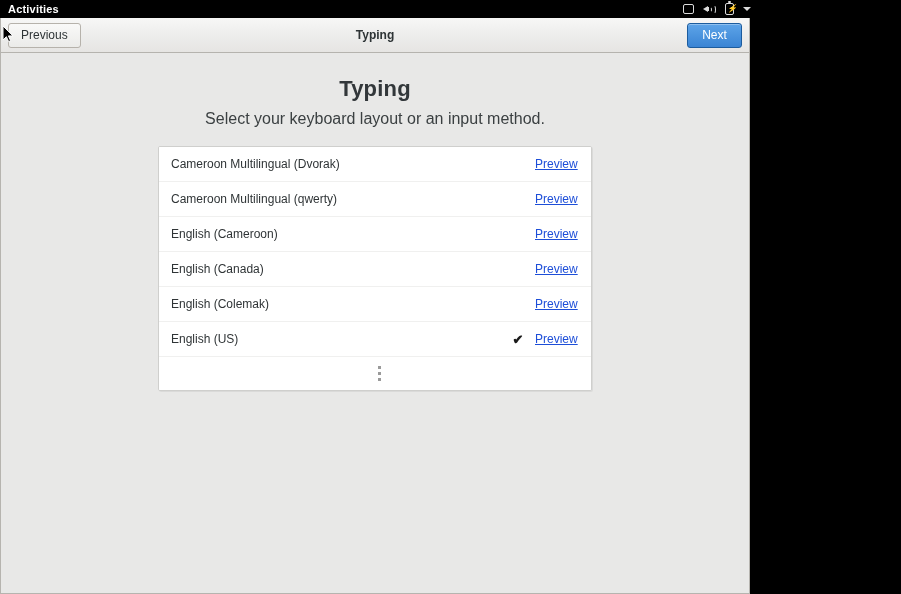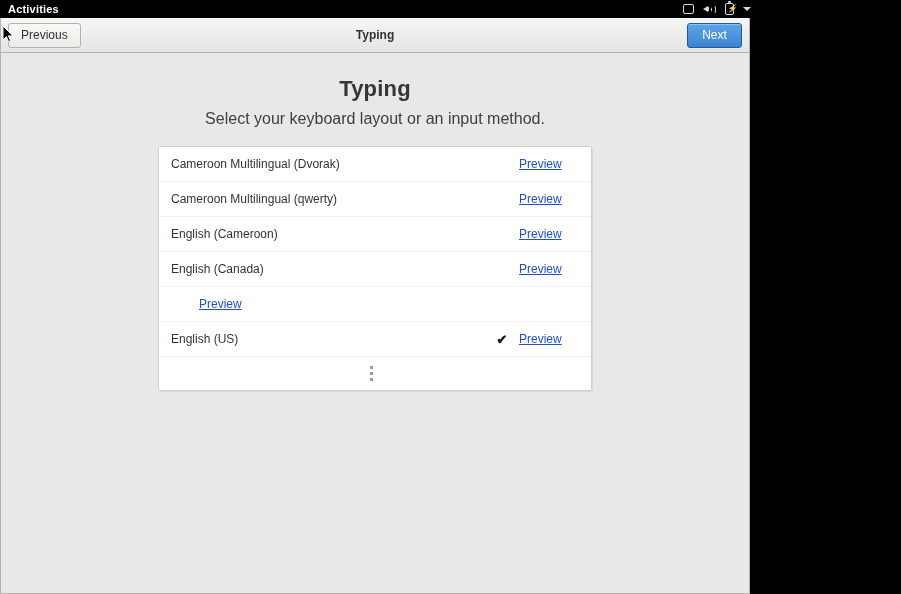--- a/index.html
+++ b/index.html
@@ -150,21 +150,21 @@
     width:434px;
     background:#ffffff;
     border:1px solid #cfcfcd;
     border-radius:2px;
     box-shadow:1px 1px 0 rgba(0,0,0,.06);
     overflow:hidden;
   }
   .row{
     height:35px;
     display:flex; align-items:center;
-    padding:0 20px 0 12px;
+    padding:0 4px 0 12px;
     border-bottom:1px solid #f0f0ef;
     background:#ffffff;
   }
   .row-label{
     font-size:12px; color:#2f3436;
     flex:1;
   }
   .row-check{
     width:22px; text-align:center;
     font-size:13px; color:#1a1a1a; font-weight:bold;
@@ -247,20 +247,21 @@
             <span class="row-label">English (Cameroon)</span>
             <span class="row-check"></span>
             <a class="row-preview">Preview</a>
           </div>
           <div class="row">
             <span class="row-label">English (Canada)</span>
             <span class="row-check"></span>
             <a class="row-preview">Preview</a>
           </div>
           <div class="row">
+            <span class="row-label">English (Colemak)</span>
             <span class="row-check"></span>
             <a class="row-preview">Preview</a>
           </div>
           <div class="row">
             <span class="row-label">English (US)</span>
             <span class="row-check">✔</span>
             <a class="row-preview">Preview</a>
           </div>
         </div>
       <div class="row row-more">

